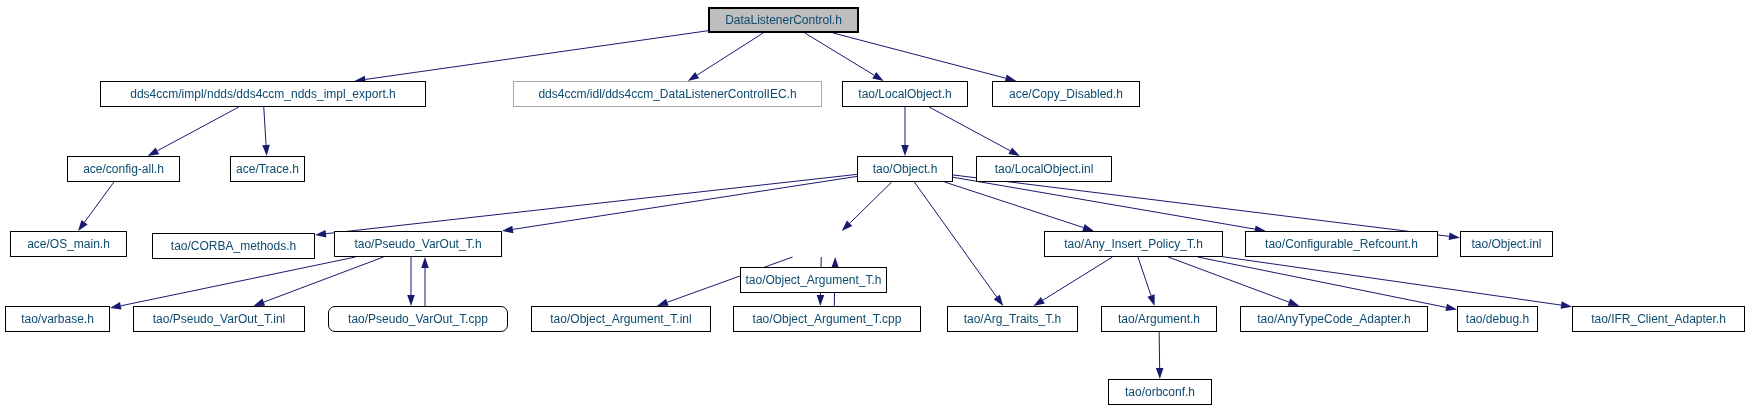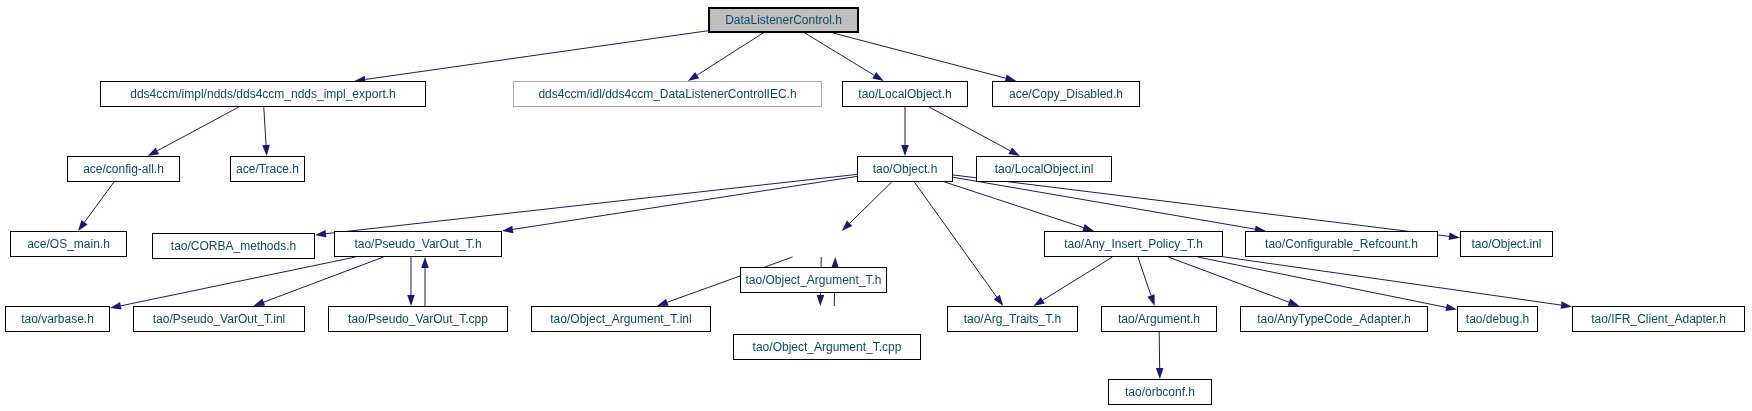--- a/index.html
+++ b/index.html
@@ -120,23 +120,23 @@
       <div class="node normal" style="left: 976px; top: 156px; width: 136px; height: 26px;">tao/LocalObject.inl</div>
       <div class="node normal" style="left: 10px; top: 231px; width: 117px; height: 26px;">ace/OS_main.h</div>
       <div class="node normal" style="left: 152px; top: 233px; width: 163px; height: 26px;">tao/CORBA_methods.h</div>
       <div class="node normal" style="left: 334px; top: 231px; width: 168px; height: 26px;">tao/Pseudo_VarOut_T.h</div>
       <div class="node normal" style="left: 740px; top: 231px; width: 147px; height: 26px; margin-top: 36px;">tao/Object_Argument_T.h</div>
       <div class="node normal" style="left: 1044px; top: 231px; width: 179px; height: 26px;">tao/Any_Insert_Policy_T.h</div>
       <div class="node normal" style="left: 1245px; top: 231px; width: 193px; height: 26px;">tao/Configurable_Refcount.h</div>
       <div class="node normal" style="left: 1460px; top: 231px; width: 93px; height: 26px;">tao/Object.inl</div>
       <div class="node normal" style="left: 5px; top: 306px; width: 105px; height: 26px;">tao/varbase.h</div>
       <div class="node normal" style="left: 133px; top: 306px; width: 172px; height: 26px;">tao/Pseudo_VarOut_T.inl</div>
-      <div class="node normal" style="left: 328px; top: 306px; width: 180px; height: 26px;">tao/Pseudo_VarOut_T.cpp</div>
+      <div class="node normal" style="left: 328px; top: 306px; width: 180px; height: 26px; border-radius: 7px;">tao/Pseudo_VarOut_T.cpp</div>
       <div class="node normal" style="left: 531px; top: 306px; width: 180px; height: 26px;">tao/Object_Argument_T.inl</div>
-      <div class="node normal" style="left: 733px; top: 306px; width: 188px; height: 26px; margin-top: 28px;">tao/Object_Argument_T.cpp</div>
+      <div class="node normal" style="left: 733px; top: 306px; width: 188px; height: 26px;">tao/Object_Argument_T.cpp</div>
       <div class="node normal" style="left: 947px; top: 306px; width: 131px; height: 26px;">tao/Arg_Traits_T.h</div>
       <div class="node normal" style="left: 1101px; top: 306px; width: 116px; height: 26px;">tao/Argument.h</div>
       <div class="node normal" style="left: 1240px; top: 306px; width: 188px; height: 26px;">tao/AnyTypeCode_Adapter.h</div>
       <div class="node normal" style="left: 1457px; top: 306px; width: 81px; height: 26px;">tao/debug.h</div>
       <div class="node normal" style="left: 1572px; top: 306px; width: 173px; height: 26px;">tao/IFR_Client_Adapter.h</div>
       <div class="node normal" style="left: 1108px; top: 379px; width: 104px; height: 26px;">tao/orbconf.h</div>
     </div>
 </div>
 
 </body></html>

